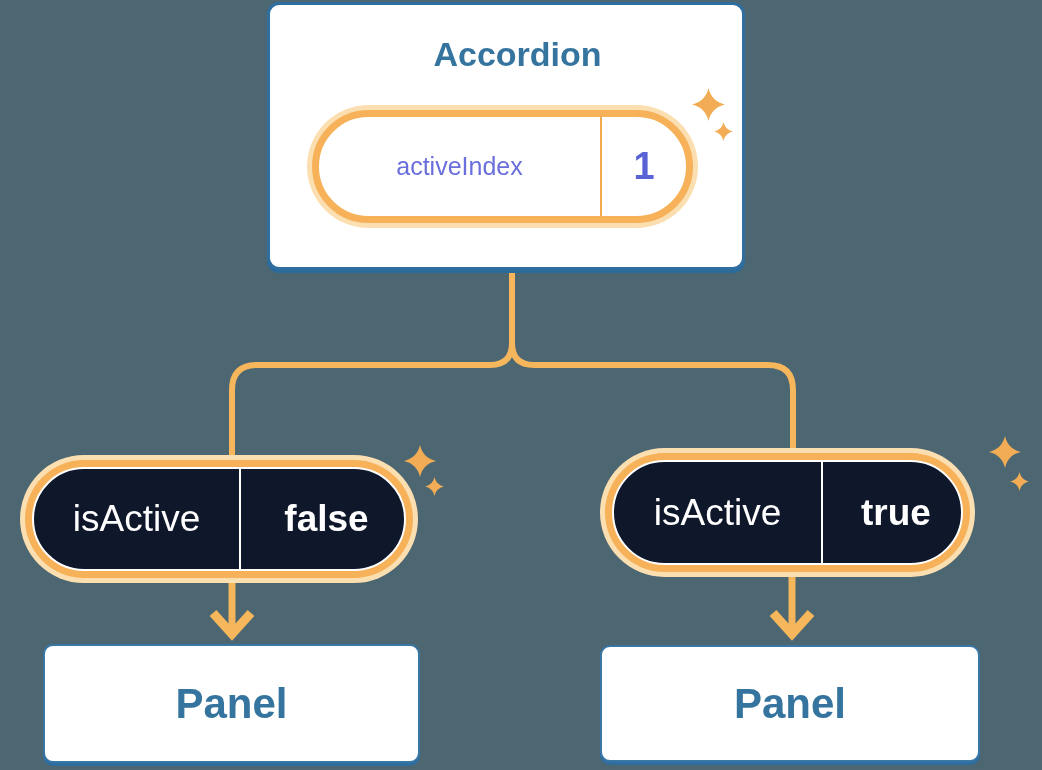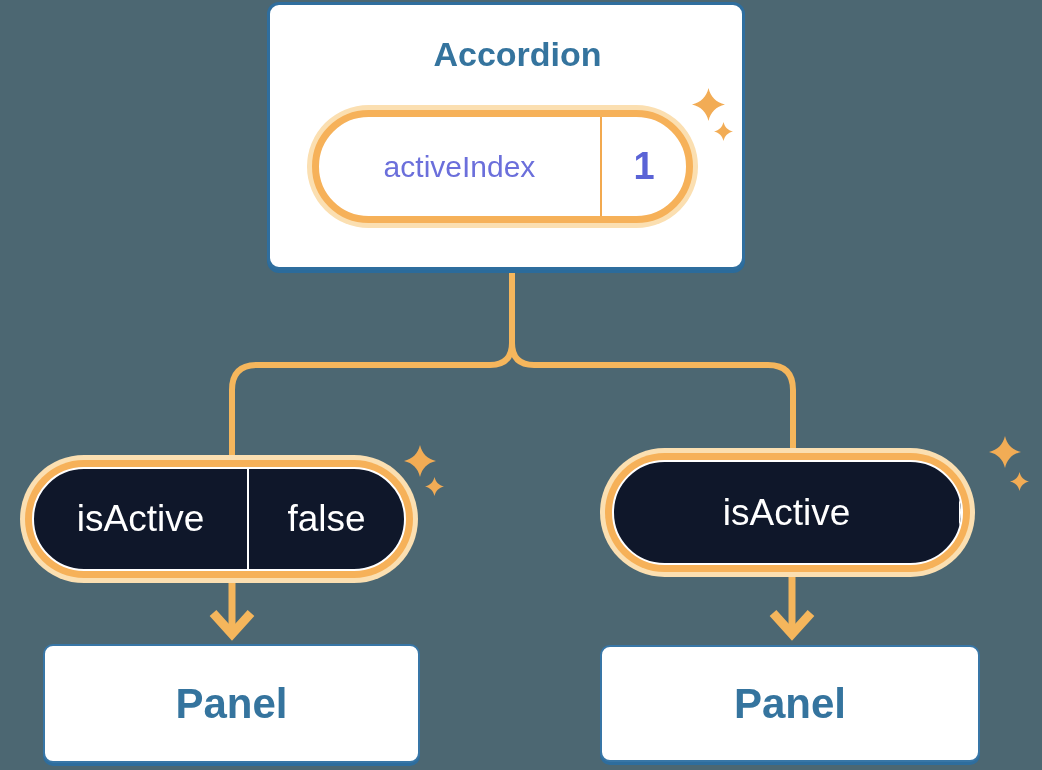--- a/index.html
+++ b/index.html
@@ -68,21 +68,21 @@
     box-shadow: 0 0 0 5px #FBDFB1;
     display: flex;
     align-items: stretch;
     overflow: hidden;
   }
   .state-pill .cell {
     display: flex;
     align-items: center;
     justify-content: center;
   }
-  .state-pill .cell.label { flex: 1; color: #6B6FDB; font-size: 30px; }
+  .state-pill .cell.label { flex: 1; color: #6B6FDB; font-size: 25px; }
   .state-pill .cell.value { width: 84px; color: #5A63D6; font-size: 38px; font-weight: 700; }
   .state-pill .divider { width: 2px; background: #F2A94F; }
 
   
   .prop-pill {
     position: absolute;
     box-sizing: border-box;
     background: #0f172a;
     border: 2px solid #FFFFFF;
     border-radius: 999px;
@@ -93,21 +93,21 @@
   }
   #prop-pill-left  { left: 32px;  top: 467px; width: 374px; height: 104px; }
   #prop-pill-right { left: 612px; top: 460px; width: 351px; height: 105px; }
   .prop-pill .cell {
     display: flex;
     align-items: center;
     justify-content: center;
     color: #FFFFFF;
   }
   .prop-pill .cell.label { flex: 1; font-size: 37px; }
-  .prop-pill .cell.value { font-size: 37px; font-weight: 400; }
+  .prop-pill .cell.value { font-size: 37px; font-weight: 700; padding-left: 8px; }
   #prop-pill-left  .cell.value { width: 155px; }
   #prop-pill-right .cell.value { width: 130px; }
   .prop-pill .divider { width: 2px; background: #FFFFFF; }
 
   
   .sparkle { position: absolute; }
 </style>
 </head>
 <body>
 
@@ -140,20 +140,21 @@
 
   <div id="prop-pill-left" class="prop-pill">
     <div class="cell label">isActive</div>
     <div class="divider"></div>
     <div class="cell value">false</div>
   </div>
 
   <div id="prop-pill-right" class="prop-pill">
     <div class="cell label">isActive</div>
     <div class="divider"></div>
+    <div class="cell value">true</div>
   </div>
 
   <div id="panel-left" class="panel-box">
     <span>Panel</span>
   </div>
   <div id="panel-right" class="panel-box">
     <span>Panel</span>
   </div>
 
   <svg class="sparkle" style="left:692px; top:88px;" width="33" height="33" viewBox="0 0 24 24">

